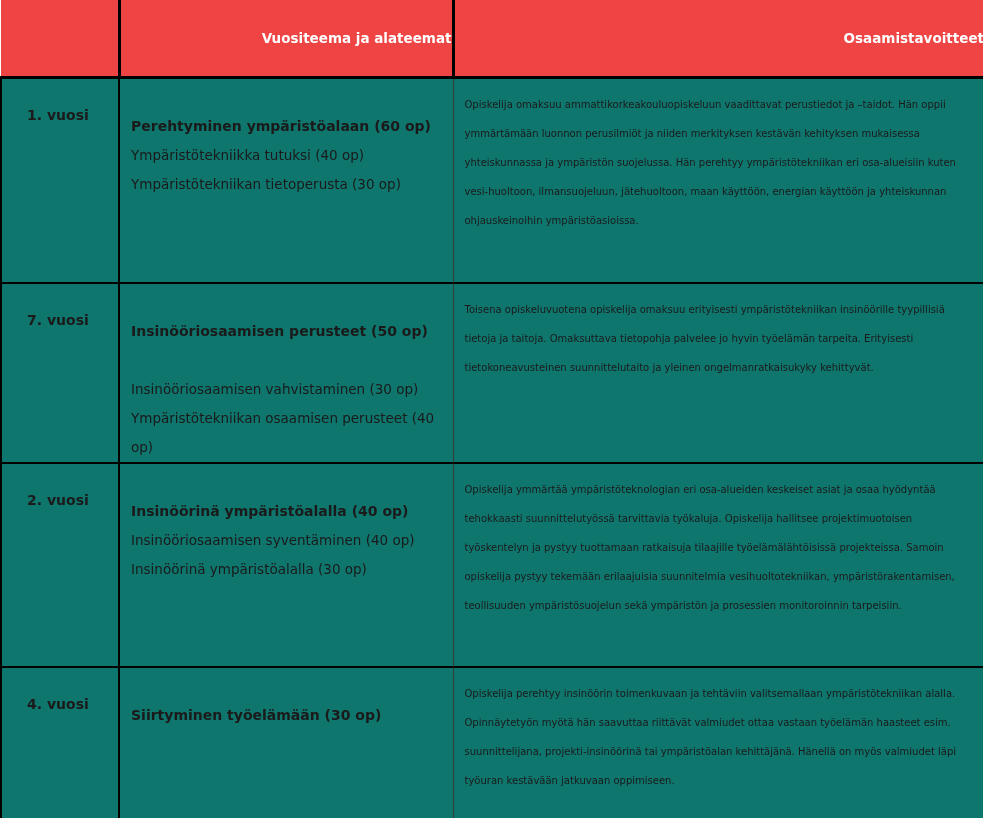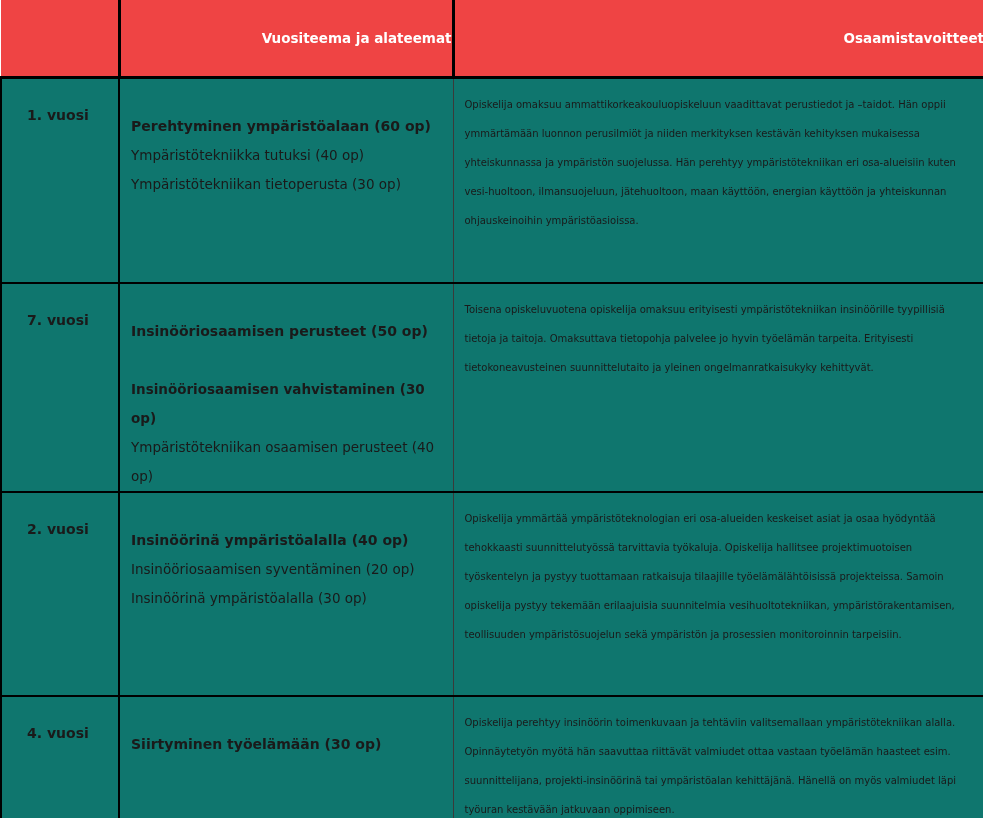--- a/index.html
+++ b/index.html
@@ -72,21 +72,21 @@
     font-size: 10px;
     line-height: 29px;
   }
   .theme-title {
     font-weight: bold;
     font-size: 14px;
     line-height: 29px;
     margin-top: 8px;
   }
   .subtheme { line-height: 29px; }
-  .subtheme.gap { margin-top: 29px; font-weight: bold; }
+  .subtheme.gap { margin-top: 29px; }
 </style>
 </head>
 <body>
 
 <div class="page">
   <table class="curriculum">
     <colgroup>
       <col class="c1">
       <col class="c2">
       <col class="c3">
@@ -114,21 +114,21 @@
           <div class="theme-title">Insinööriosaamisen perusteet (50 op)</div>
           <div class="subtheme gap">Insinööriosaamisen vahvistaminen (30 op)</div>
           <div class="subtheme">Ympäristötekniikan osaamisen perusteet (40 op)</div>
         </td>
         <td class="obj">Toisena opiskeluvuotena opiskelija omaksuu erityisesti ympäristötekniikan insinöörille tyypillisiä tietoja ja taitoja. Omaksuttava tietopohja palvelee jo hyvin työelämän tarpeita. Erityisesti tietokoneavusteinen suunnittelutaito ja yleinen ongelmanratkaisukyky kehittyvät.</td>
       </tr>
       <tr class="row-3">
         <td class="year">2. vuosi</td>
         <td class="theme">
           <div class="theme-title">Insinöörinä ympäristöalalla (40 op)</div>
-          <div class="subtheme">Insinööriosaamisen syventäminen (20 op)</div>
+          <div class="subtheme">Insinööriosaamisen syventäminen (40 op)</div>
           <div class="subtheme">Insinöörinä ympäristöalalla (30 op)</div>
         </td>
         <td class="obj">Opiskelija ymmärtää ympäristöteknologian eri osa-alueiden keskeiset asiat ja osaa hyödyntää tehokkaasti suunnittelutyössä tarvittavia työkaluja. Opiskelija hallitsee projektimuotoisen työskentelyn ja pystyy tuottamaan ratkaisuja tilaajille työelämälähtöisissä projekteissa. Samoin opiskelija pystyy tekemään erilaajuisia suunnitelmia vesihuoltotekniikan, ympäristörakentamisen, teollisuuden ympäristösuojelun sekä ympäristön ja prosessien monitoroinnin tarpeisiin.</td>
       </tr>
       <tr class="row-4">
         <td class="year">4. vuosi</td>
         <td class="theme">
           <div class="theme-title">Siirtyminen työelämään (30 op)</div>
         </td>
         <td class="obj">Opiskelija perehtyy insinöörin toimenkuvaan ja tehtäviin valitsemallaan ympäristötekniikan alalla. Opinnäytetyön myötä hän saavuttaa riittävät valmiudet ottaa vastaan työelämän haasteet esim. suunnittelijana, projekti-insinöörinä tai ympäristöalan kehittäjänä. Hänellä on myös valmiudet läpi työuran kestävään jatkuvaan oppimiseen.</td>

